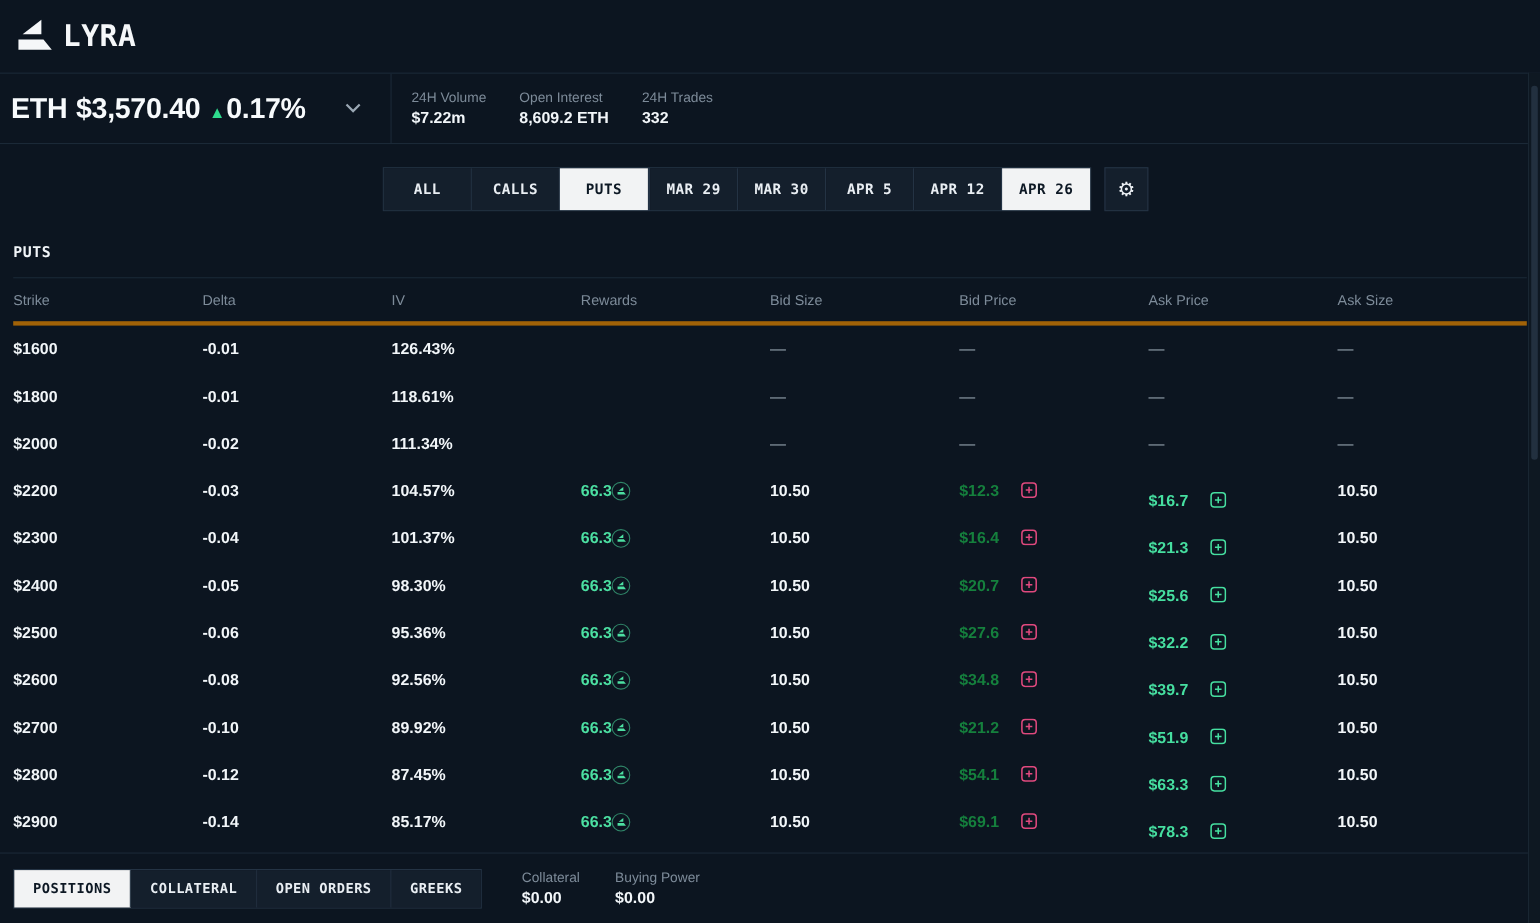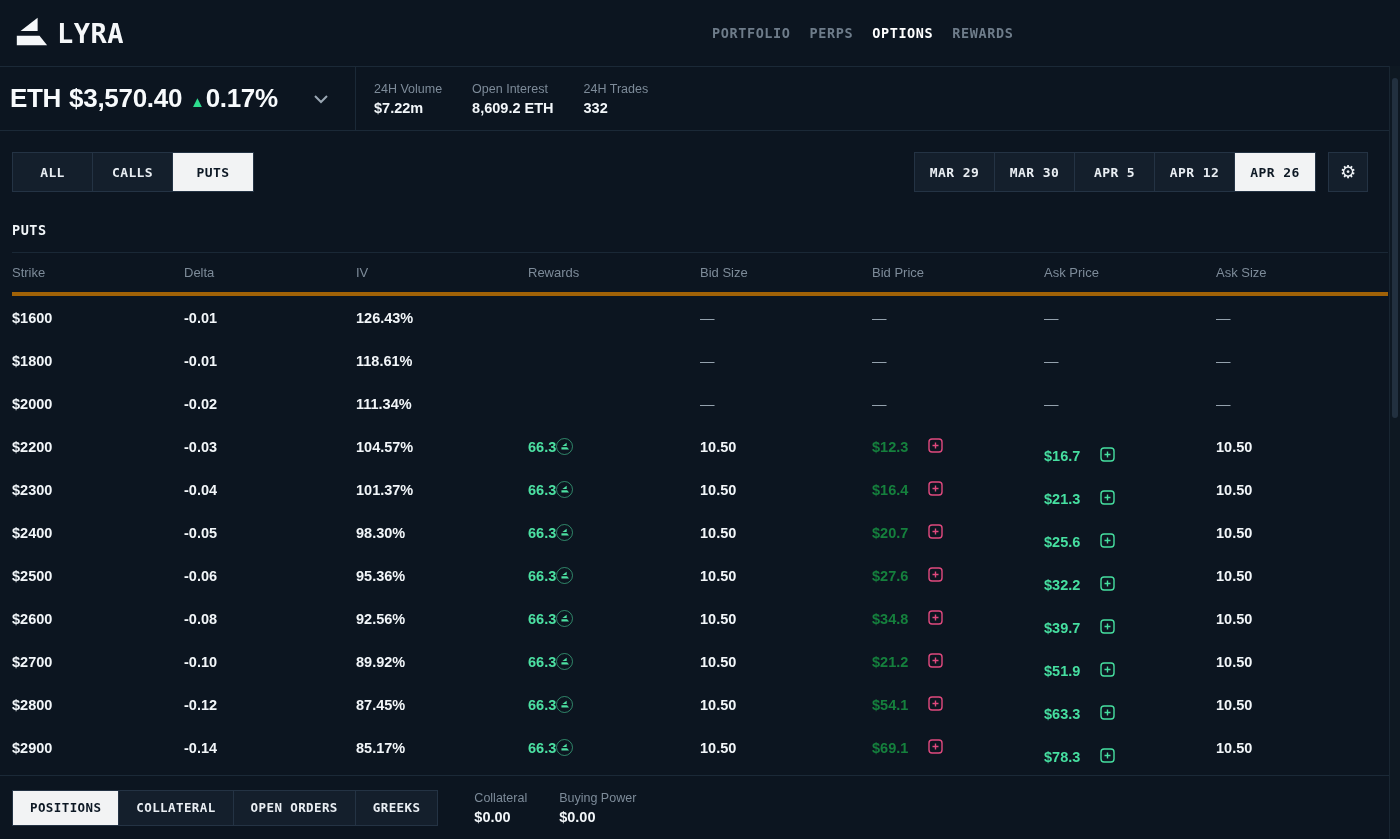--- a/index.html
+++ b/index.html
@@ -40,21 +40,21 @@
   }
   .price-line { display:flex; align-items:baseline; gap:8px; font-size:26px; font-weight:bold; letter-spacing:-0.3px; color:#f7fafc; }
   .chg { display:flex; align-items:baseline; gap:1px; }
   .tri-up { color:#2edc8d; font-size:15px; }
   .market-stats { display:flex; align-items:center; gap:30px; padding-left:18px; }
   .stat { display:flex; flex-direction:column; gap:4px; }
   .stat .lbl { font-size:12.5px; color:#7d8b99; }
   .stat .val { font-size:14.5px; font-weight:bold; color:#f2f6f9; }
 
   
-  .filter-row { position:absolute; top:152px; left:12px; right:32px; display:flex; justify-content:space-between; }
+  .filter-row { position:absolute; top:152px; left:24px; right:32px; display:flex; justify-content:center; }
   .btn-group { display:flex; border:1px solid #243344; }
   .tabbtn {
     width:80px; height:38px; border:0; border-right:1px solid #243344; cursor:pointer;
     background:#141f2c; color:#e9eef3;
     font-family:"DejaVu Sans Mono","Liberation Mono",monospace;
     font-size:13px; font-weight:bold; letter-spacing:0.4px;
   }
   .tabbtn:last-child { border-right:0; }
   .tabbtn.active { background:#f2f3f4; color:#0d1824; }
   .right-filters { display:flex; gap:12px; }
@@ -122,26 +122,20 @@
 <header class="topnav">
   <div class="logo">
     <span>
       <svg width="38" height="36" viewBox="0 0 40 38">
         <polygon points="27,3 27,17 9,17" fill="#f5f7f9"></polygon>
         <polygon points="5,22 29,22 37,32 5,32" fill="#f5f7f9"></polygon>
       </svg>
     </span>
     <span class="logo-text">LYRA</span>
   </div>
-  <nav class="navlinks" id="navlinks">
-      <a class="navlink">PORTFOLIO</a>
-      <a class="navlink">PERPS</a>
-      <a class="navlink active">OPTIONS</a>
-      <a class="navlink">REWARDS</a>
-    </nav>
 </header>
 
 <section class="market-header">
   <div class="market-select">
     <div class="price-line">
       <span>ETH</span>
       <span>$3,570.40</span>
       <span class="chg">
         <span class="tri-up">▲</span>
         <span>0.17%</span>

